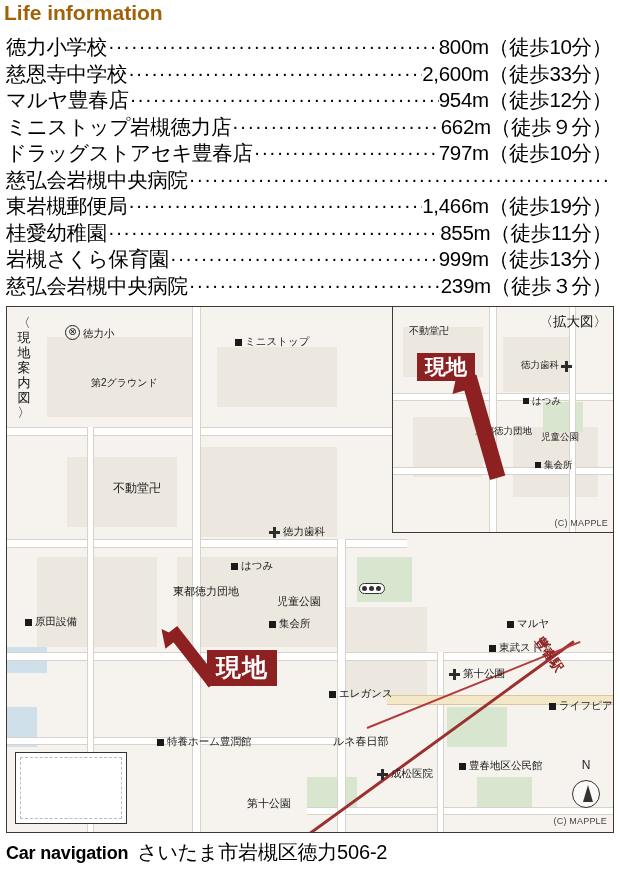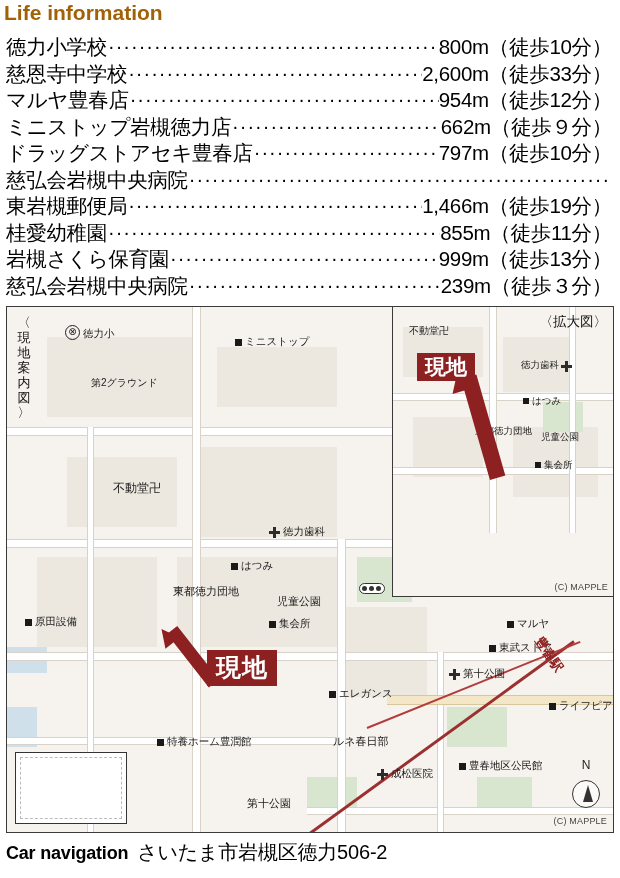--- a/index.html
+++ b/index.html
@@ -155,21 +155,21 @@
     text-align: center;
     color: #111;
     letter-spacing: 0;
   }
   .vert-label span { display: block; }
 
   
   .inset {
     position: absolute;
     right: 0px; top: 0px;
-    width: 221px; height: 290px;
+    width: 221px; height: 226px;
     border-left: 1px solid #3a3a3a;
     border-bottom: 1px solid #3a3a3a;
     background: #f6f3ee;
     overflow: hidden;
   }
   .inset-title {
     position: absolute;
     right: 6px; top: 6px;
     font-size: 13.5px;
     color: #111;

